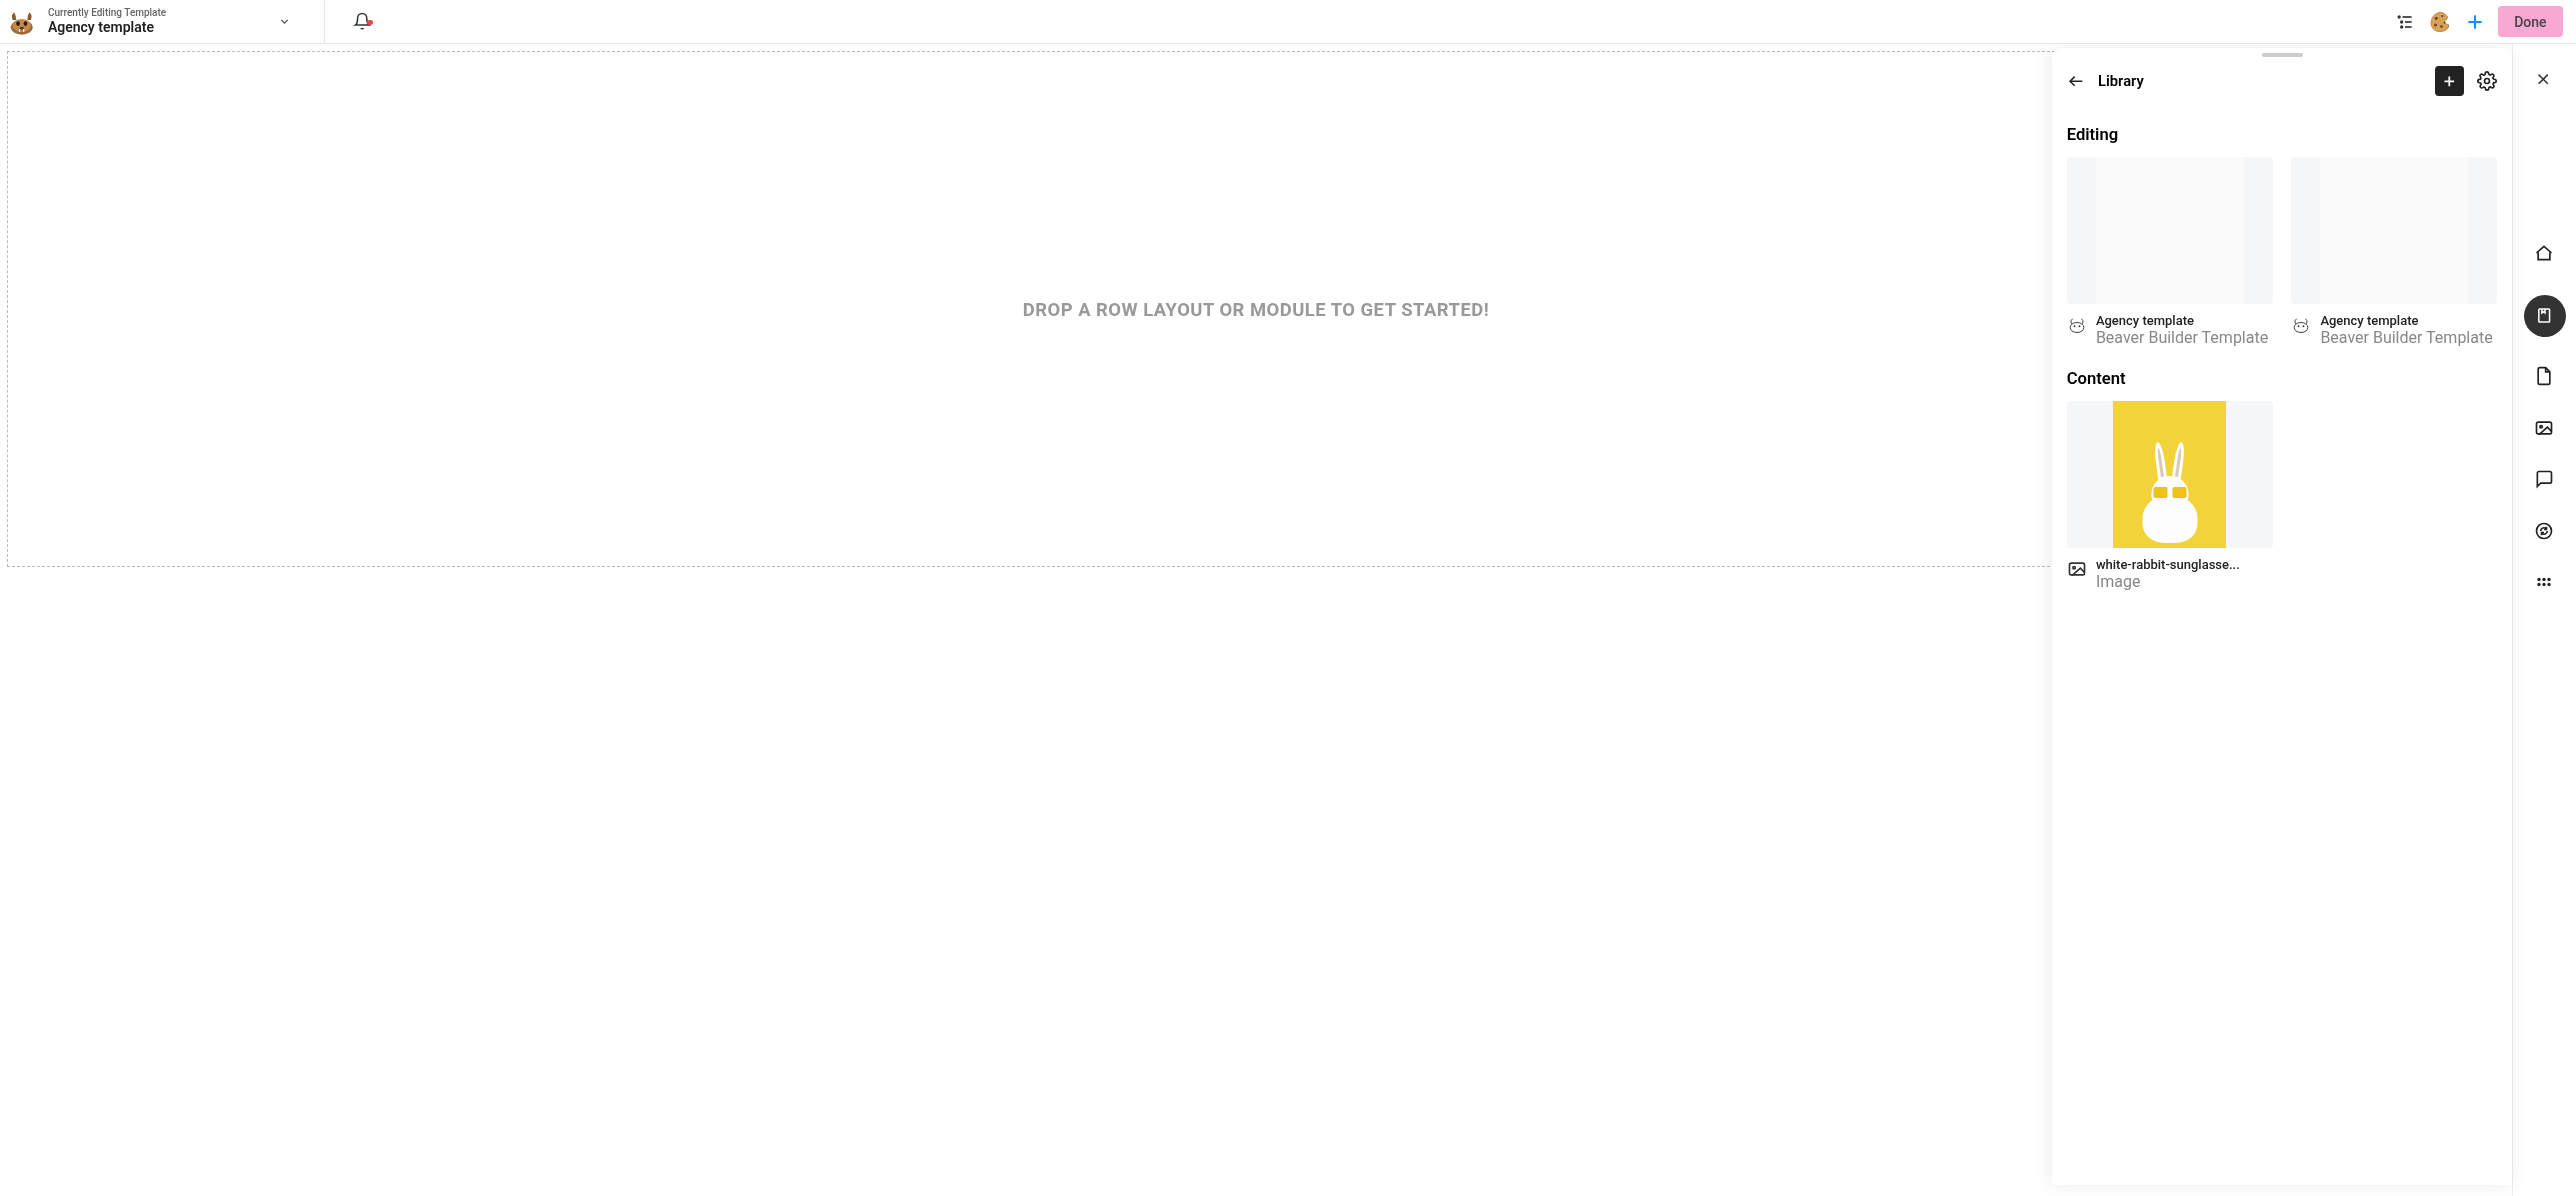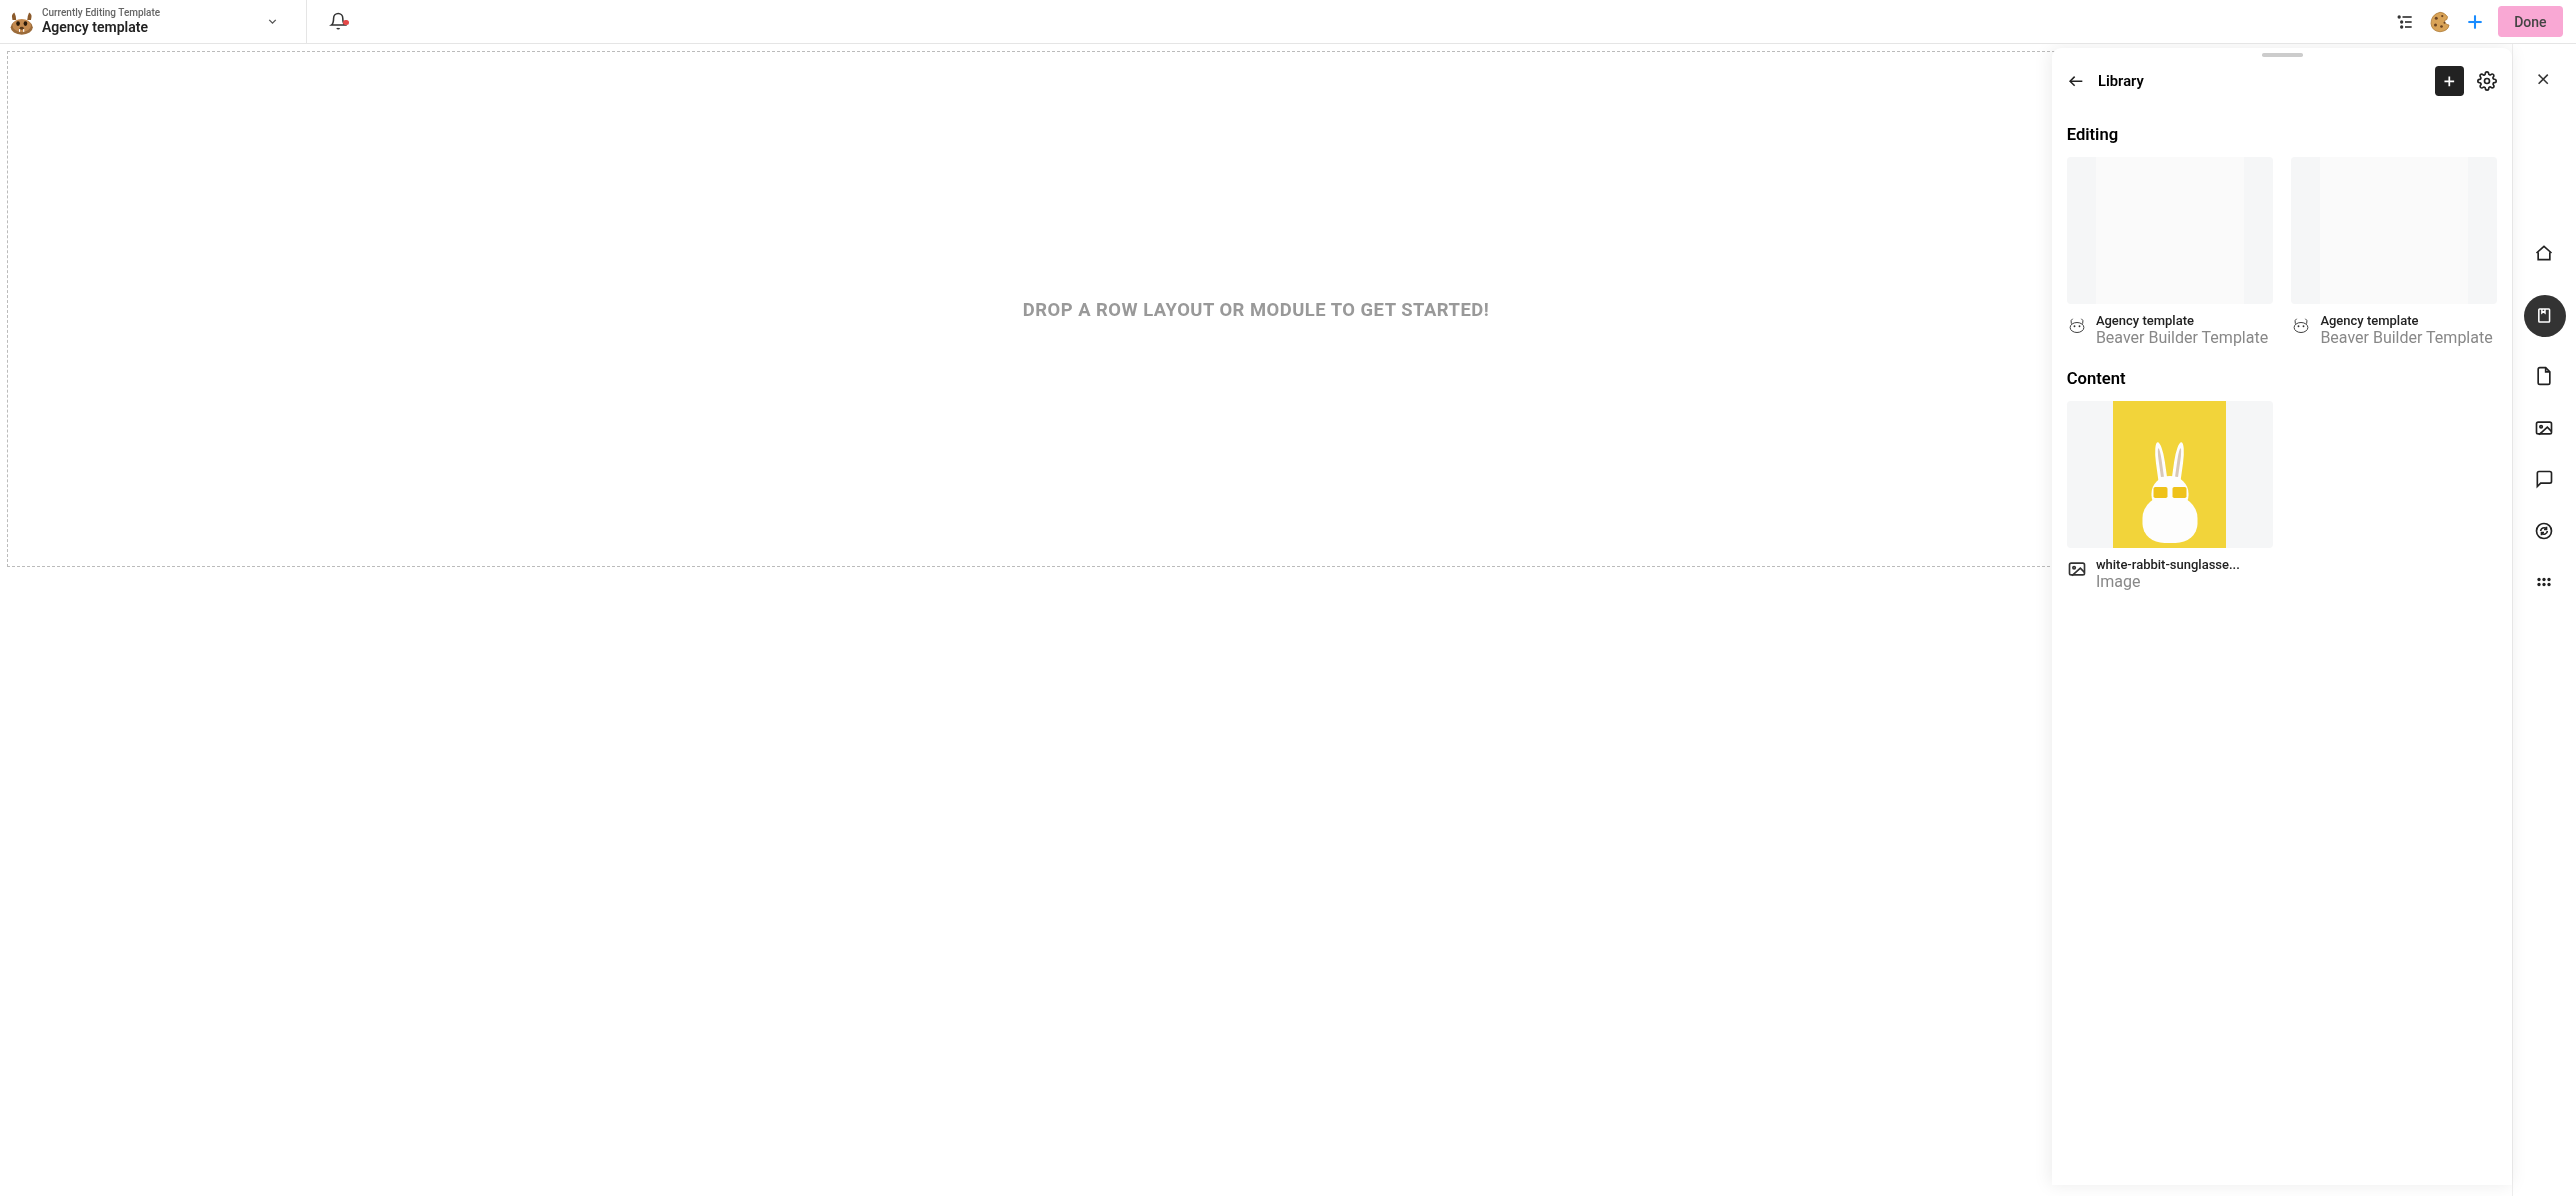--- a/index.html
+++ b/index.html
@@ -2,21 +2,21 @@
 <html style="font-size:14.7px"><head>
   <meta charset="utf-8">
   <style>
     * { margin: 0; padding: 0; box-sizing: border-box; }
     body { font-family: -apple-system, BlinkMacSystemFont, "Segoe UI", Roboto, sans-serif; background: #fff; overflow: hidden; }
     
     .app { display: flex; flex-direction: column; height: 100vh; width: 100vw; }
     
     
     .topbar { height: 44px; border-bottom: 0.9px solid #e5e5e5; display: flex; align-items: center; padding: 0 7.4px; }
-    .topbar-left { display: flex; align-items: center; gap: 5px; }
+    .topbar-left { display: flex; align-items: center; gap: 11px; }
     .logo { width: 29.5px; height: 29.5px; display: flex; align-items: center; justify-content: center; }
     .logo svg { width: 29.5px; height: 29.5px; }
     .template-info { display: flex; flex-direction: column; line-height: 1.2; }
     .template-label { font-size: 10px; color: #666; font-weight: 500; }
     .template-name { font-size: 14px; color: #222; font-weight: 600; }
     .chevron-wrap { padding: 0 22px 0 101px; cursor: pointer; }
     .divider-v { width: 0.9px; height: 44px; background: #e5e5e5; }
     .bell-wrap { padding: 0 16.6px; position: relative; cursor: pointer; }
     .bell-dot { position: absolute; top: 7.4px; right: 14.7px; width: 5.5px; height: 5.5px; background: #e54848; border-radius: 50%; }
     .topbar-spacer { flex: 1; }

